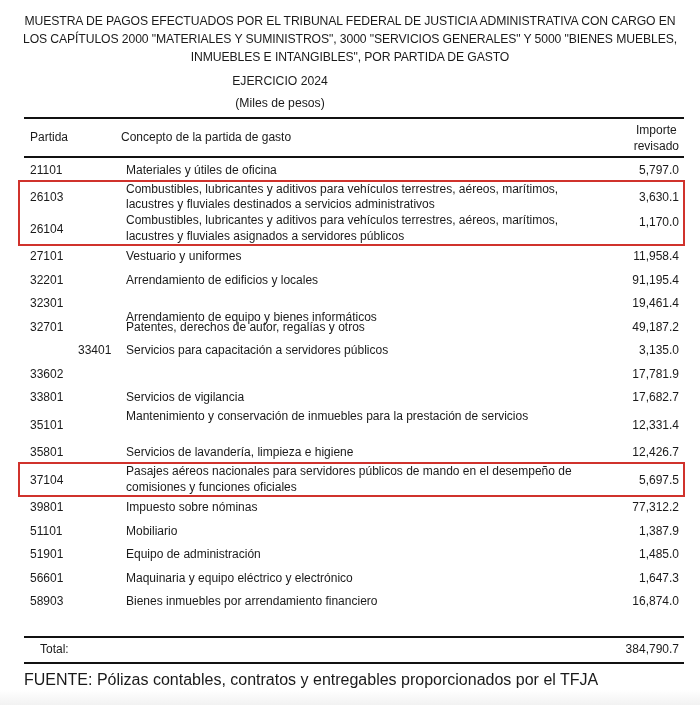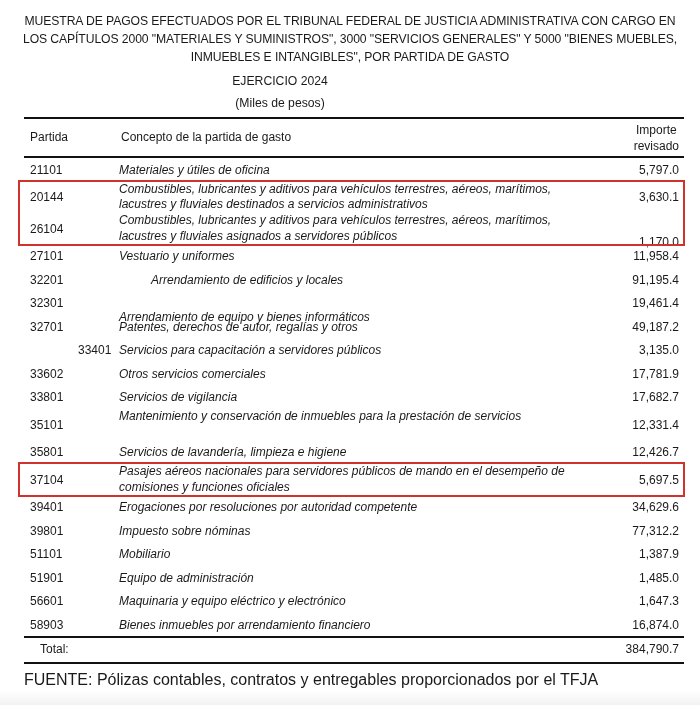--- a/index.html
+++ b/index.html
@@ -25,21 +25,21 @@
   .hdr {
     position: relative; height: 37px; border-bottom: 2px solid #111;
     font-size: 12px;
   }
   .hdr .c1 { position: absolute; left: 6px; top: 11px; }
   .hdr .c2 { position: absolute; left: 97px; top: 11px; }
   .hdr .c3 { position: absolute; right: 5px; top: 3px; text-align: center; line-height: 16px; }
 
   .row { position: relative; font-size: 12px; }
   .row .c1 { position: absolute; left: 6px; }
-  .row .c2 { position: absolute; left: 95px; line-height: 15.5px; font-style: italic; }
+  .row .c2 { position: absolute; left: 102px; line-height: 15.5px; }
   .row .c3 { position: absolute; right: 5px; }
 
   .hl-box {
     position: absolute; border: 2px solid #d0322c; box-sizing: border-box;
   }
 
   .total-row {
     position: absolute; left: 24px; width: 660px; top: 636px; height: 24px;
     border-top: 2px solid #111; border-bottom: 2px solid #111; font-size: 12px;
   }
@@ -76,45 +76,45 @@
   </div>
   <div id="rows">
       <div class="row" style="height: 23.5px;">
         <span class="c1" style="top: 4.75px;">21101</span>
         <span class="c2" style="top: 4.75px;">
           <span style="display: block;">Materiales y útiles de oficina</span>
         </span>
         <span class="c3" style="top: 4.75px;">5,797.0</span>
       </div>
       <div class="row" style="height: 31.5px;">
-        <span class="c1" style="top: 8.75px;">20144</span>
+        <span class="c1" style="top: 8.75px;">26103</span>
         <span class="c2" style="top: 0px;">
           <span style="display: block;">Combustibles, lubricantes y aditivos para vehículos terrestres, aéreos, marítimos,</span>
           <span style="display: block;">lacustres y fluviales destinados a servicios administrativos</span>
         </span>
         <span class="c3" style="top: 8.75px;">3,630.1</span>
       </div>
       <div class="row" style="height: 31.5px;">
         <span class="c1" style="top: 8.75px;">26104</span>
         <span class="c2" style="top: 0px;">
           <span style="display: block;">Combustibles, lubricantes y aditivos para vehículos terrestres, aéreos, marítimos,</span>
           <span style="display: block;">lacustres y fluviales asignados a servidores públicos</span>
         </span>
-        <span class="c3" style="top: 22px;">1,170.0</span>
+        <span class="c3" style="top: 2px;">1,170.0</span>
       </div>
       <div class="row" style="height: 23.5px;">
         <span class="c1" style="top: 4.75px;">27101</span>
         <span class="c2" style="top: 4.75px;">
           <span style="display: block;">Vestuario y uniformes</span>
         </span>
         <span class="c3" style="top: 4.75px;">11,958.4</span>
       </div>
       <div class="row" style="height: 23.5px;">
         <span class="c1" style="top: 4.75px;">32201</span>
-        <span class="c2" style="top: 4.75px; margin-left: 32px;">
+        <span class="c2" style="top: 4.75px;">
           <span style="display: block;">Arrendamiento de edificios y locales</span>
         </span>
         <span class="c3" style="top: 4.75px;">91,195.4</span>
       </div>
       <div class="row" style="height: 23.5px;">
         <span class="c1" style="top: 4.75px;">32301</span>
         <span class="c2" style="top: 4.75px;">
           <span style="display: block; margin-top: 14px;">Arrendamiento de equipo y bienes informáticos</span>
         </span>
         <span class="c3" style="top: 4.75px;">19,461.4</span>
@@ -128,23 +128,20 @@
       </div>
       <div class="row" style="height: 23.5px;">
         <span class="c1" style="top: 4.75px; margin-left: 48px;">33401</span>
         <span class="c2" style="top: 4.75px;">
           <span style="display: block;">Servicios para capacitación a servidores públicos</span>
         </span>
         <span class="c3" style="top: 4.75px;">3,135.0</span>
       </div>
       <div class="row" style="height: 23.5px;">
         <span class="c1" style="top: 4.75px;">33602</span>
-        <span class="c2" style="top: 4.75px;">
-          <span style="display: block;">Otros servicios comerciales</span>
-        </span>
         <span class="c3" style="top: 4.75px;">17,781.9</span>
       </div>
       <div class="row" style="height: 23.5px;">
         <span class="c1" style="top: 4.75px;">33801</span>
         <span class="c2" style="top: 4.75px;">
           <span style="display: block;">Servicios de vigilancia</span>
         </span>
         <span class="c3" style="top: 4.75px;">17,682.7</span>
       </div>
       <div class="row" style="height: 31.5px;">
@@ -161,27 +158,20 @@
         </span>
         <span class="c3" style="top: 4.75px;">12,426.7</span>
       </div>
       <div class="row" style="height: 31.5px;">
         <span class="c1" style="top: 8.75px;">37104</span>
         <span class="c2" style="top: 0px;">
           <span style="display: block;">Pasajes aéreos nacionales para servidores públicos de mando en el desempeño de</span>
           <span style="display: block;">comisiones y funciones oficiales</span>
         </span>
         <span class="c3" style="top: 8.75px;">5,697.5</span>
-      </div>
-      <div class="row" style="height: 23.5px;">
-        <span class="c1" style="top: 4.75px;">39401</span>
-        <span class="c2" style="top: 4.75px;">
-          <span style="display: block;">Erogaciones por resoluciones por autoridad competente</span>
-        </span>
-        <span class="c3" style="top: 4.75px;">34,629.6</span>
       </div>
       <div class="row" style="height: 23.5px;">
         <span class="c1" style="top: 4.75px;">39801</span>
         <span class="c2" style="top: 4.75px;">
           <span style="display: block;">Impuesto sobre nóminas</span>
         </span>
         <span class="c3" style="top: 4.75px;">77,312.2</span>
       </div>
       <div class="row" style="height: 23.5px;">
         <span class="c1" style="top: 4.75px;">51101</span>

